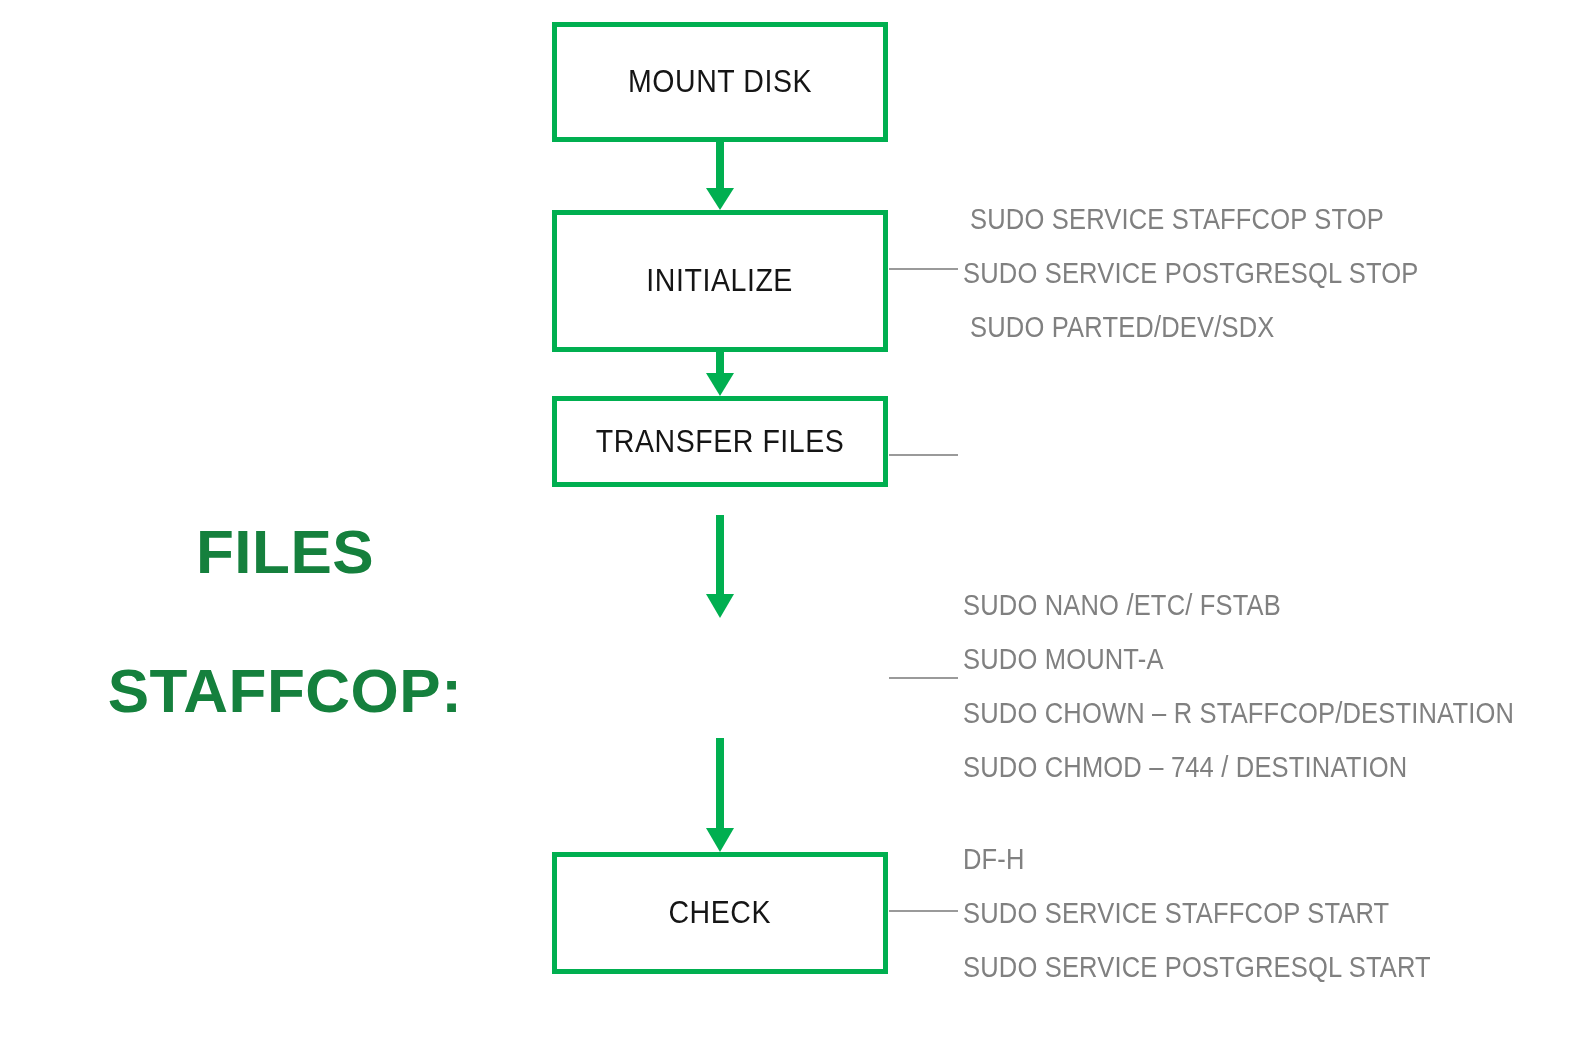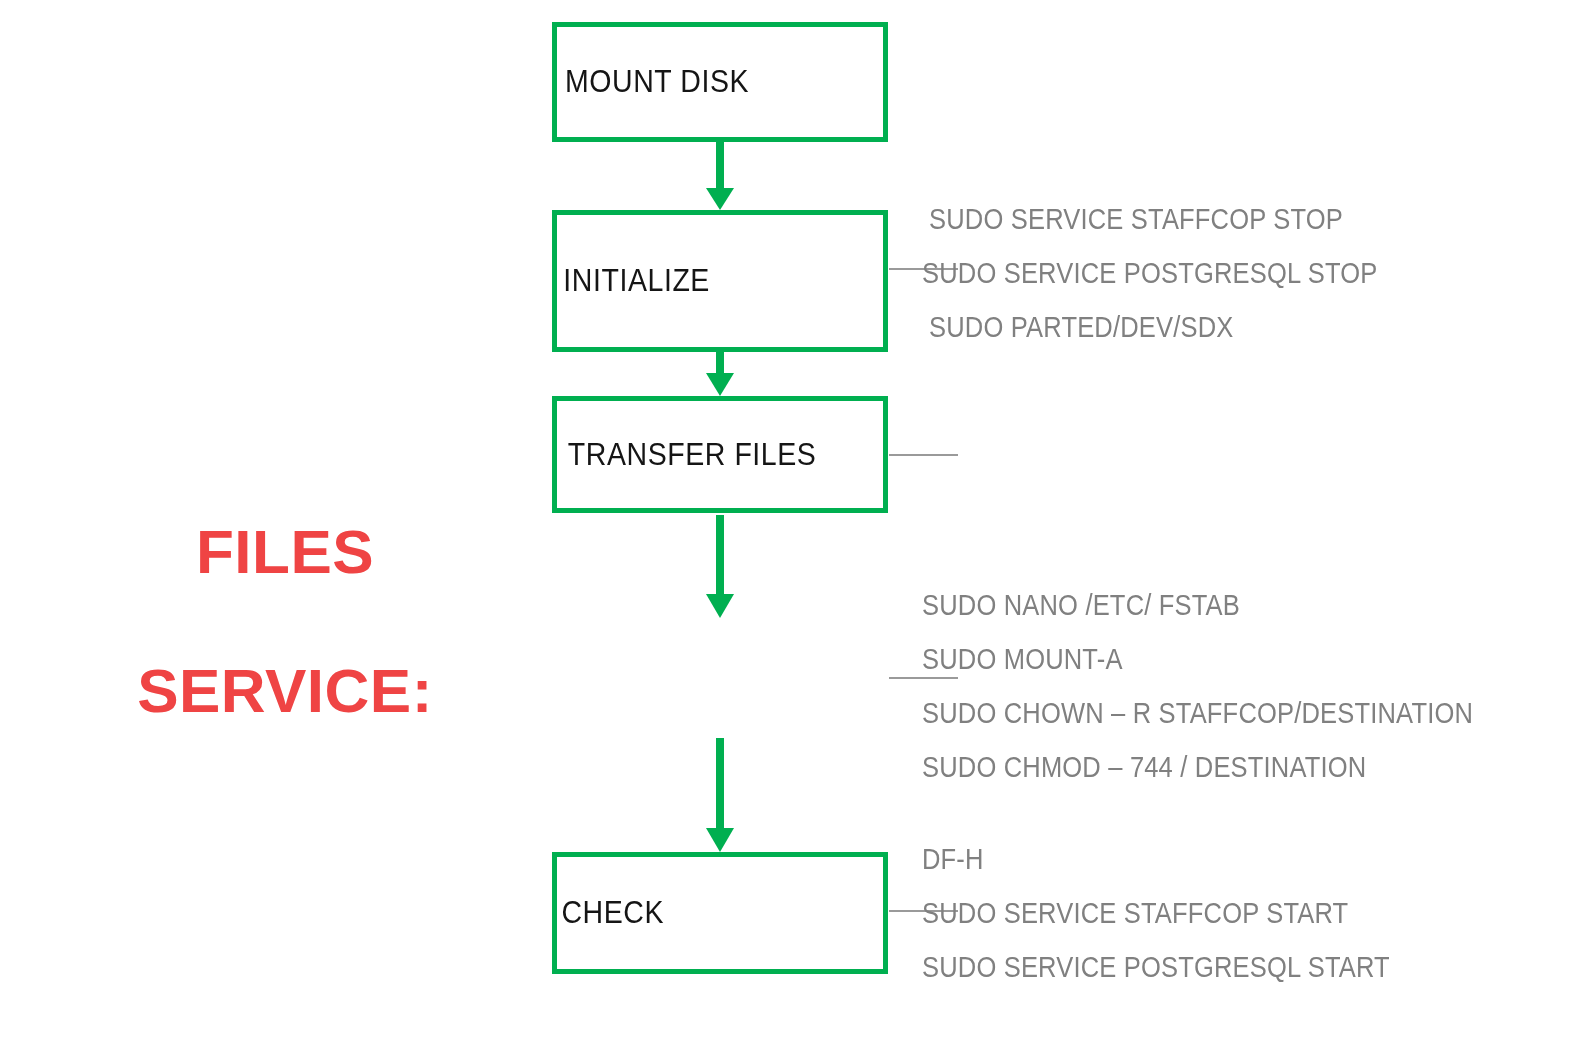--- a/index.html
+++ b/index.html
@@ -21,71 +21,71 @@
     inset: 0;
   }
 
   
   .title {
     position: absolute;
     left: 60px;
     top: 448px;
     width: 450px;
     text-align: center;
-    color: #ef4444;
+    color: #15803d;
     font-weight: bold;
     font-size: 62px;
     line-height: 1.12;
     letter-spacing: 0.5px;
     white-space: pre-line;
   }
   .title-line { display: block; }
 
   
   .node {
     position: absolute;
     left: 552px;
     width: 336px;
     box-sizing: border-box;
     border: 5px solid #00af50;
     background: #ffffff;
     display: flex;
     align-items: center;
-    justify-content: flex-start;
+    justify-content: center;
   }
   .node-label {
     color: #151515;
     font-size: 31px;
     letter-spacing: 0.6px;
     font-weight: 400;
     font-family: "Liberation Sans", sans-serif;
     transform: scaleX(0.92);
     white-space: nowrap;
   }
 
   #node-0 { top: 22px;  height: 120px; }
   #node-1 { top: 210px; height: 142px; }
-  #node-2 { top: 396px; height: 117px; }
+  #node-2 { top: 396px; height: 91px; }
   #node-3 { top: 618px; height: 120px; }
   #node-4 { top: 852px; height: 122px; }
 
   
   #arrows {
     position: absolute;
     left: 0;
     top: 0;
     width: 1593px;
     height: 1043px;
     pointer-events: none;
   }
 
   
   .cmd-group {
     position: absolute;
-    left: 922px;
+    left: 963px;
     color: #808080;
     font-size: 29px;
     line-height: 54px;
     letter-spacing: 0.2px;
     white-space: nowrap;
     font-family: "Liberation Sans", sans-serif;
   }
   .cmd-line {
     display: block;
     transform: scaleX(0.88);
@@ -99,21 +99,21 @@
   #cmds-3 { top: 578px; }
   #cmds-4 { top: 832px; }
 </style>
 </head>
 <body>
 
 <div id="canvas">
 
   <div class="title">
     <span class="title-line">FILES</span>
-    <span class="title-line">SERVICE:</span>
+    <span class="title-line">STAFFCOP:</span>
   </div>
 
   <svg id="arrows" viewBox="0 0 1593 1043">
 
     <g fill="#00af50">
       <rect x="716" y="142" width="8" height="48"></rect>
       <polygon points="706,188 734,188 720,210"></polygon>
     </g>
     <g fill="#00af50">
       <rect x="716" y="329" width="8" height="46"></rect>

